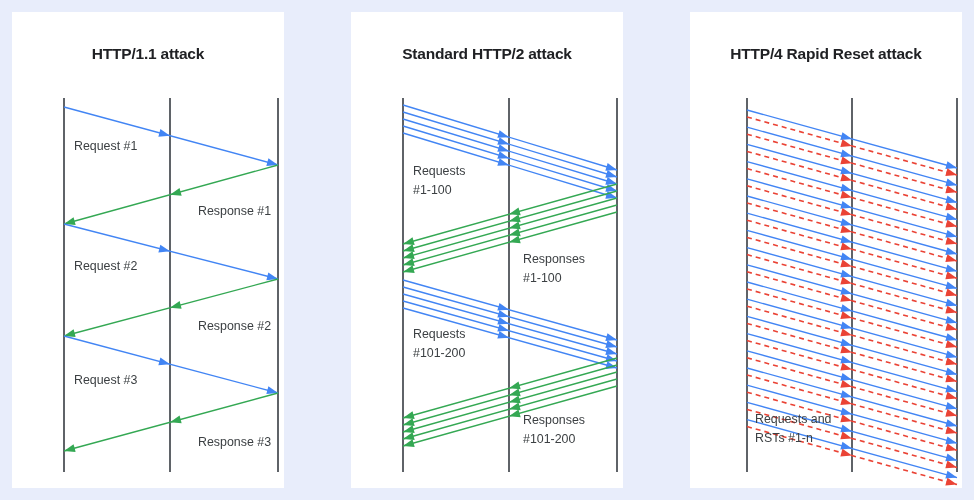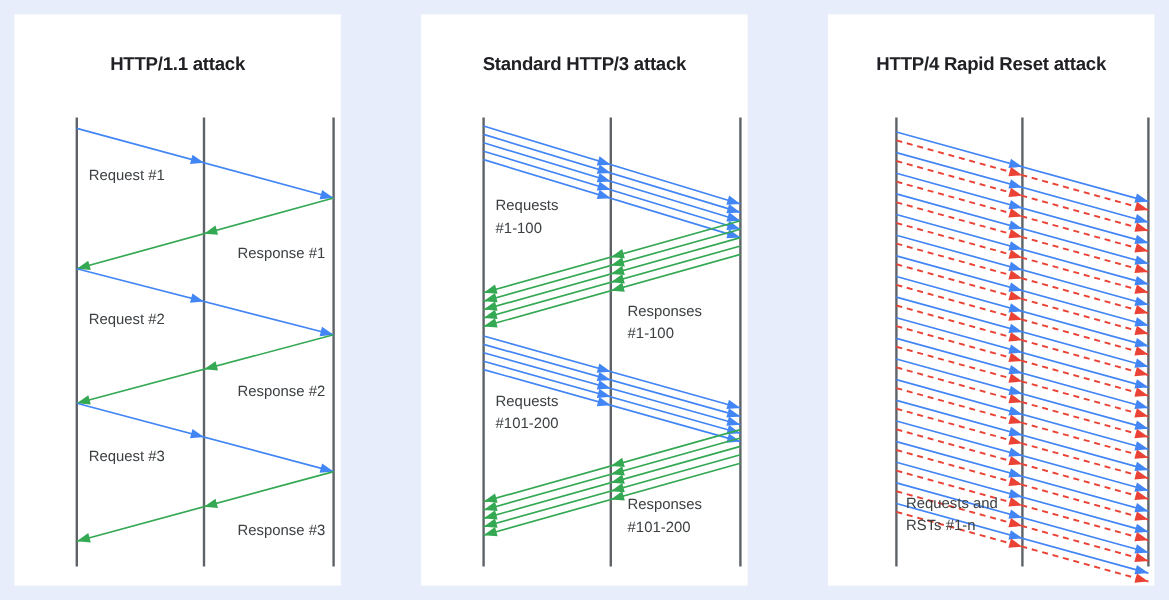--- a/index.html
+++ b/index.html
@@ -102,21 +102,21 @@
         <text x="62" y="138">Request #1</text>
         <text x="186" y="203">Response #1</text>
         <text x="62" y="258">Request #2</text>
         <text x="186" y="318">Response #2</text>
         <text x="62" y="372">Request #3</text>
         <text x="186" y="434">Response #3</text>
       </svg>
   </div>
 
   <div class="panel">
-    <div class="panel-title">Standard HTTP/3 attack</div>
+    <div class="panel-title">Standard HTTP/2 attack</div>
     <svg class="diagram" id="svg-1" viewBox="0 0 302 476">
         <line x1="52" y1="86" x2="52" y2="460" stroke="#5f6368" stroke-width="2"></line>
         <line x1="158" y1="86" x2="158" y2="460" stroke="#5f6368" stroke-width="2"></line>
         <line x1="266" y1="86" x2="266" y2="460" stroke="#5f6368" stroke-width="2"></line>
         <g>
           <line x1="52" y1="93" x2="266" y2="158" stroke="#4285f4" stroke-width="1.4" stroke-dasharray="none"></line>
           <polygon points="158,125.19626168224299 146.3122907749085,125.82670047364999 148.6373132680407,118.17201103472243" fill="#4285f4"></polygon>
           <polygon points="266,158 254.3122907749085,158.630438791407 256.6373132680407,150.97574935247943" fill="#4285f4"></polygon>
         </g>
         <g>

